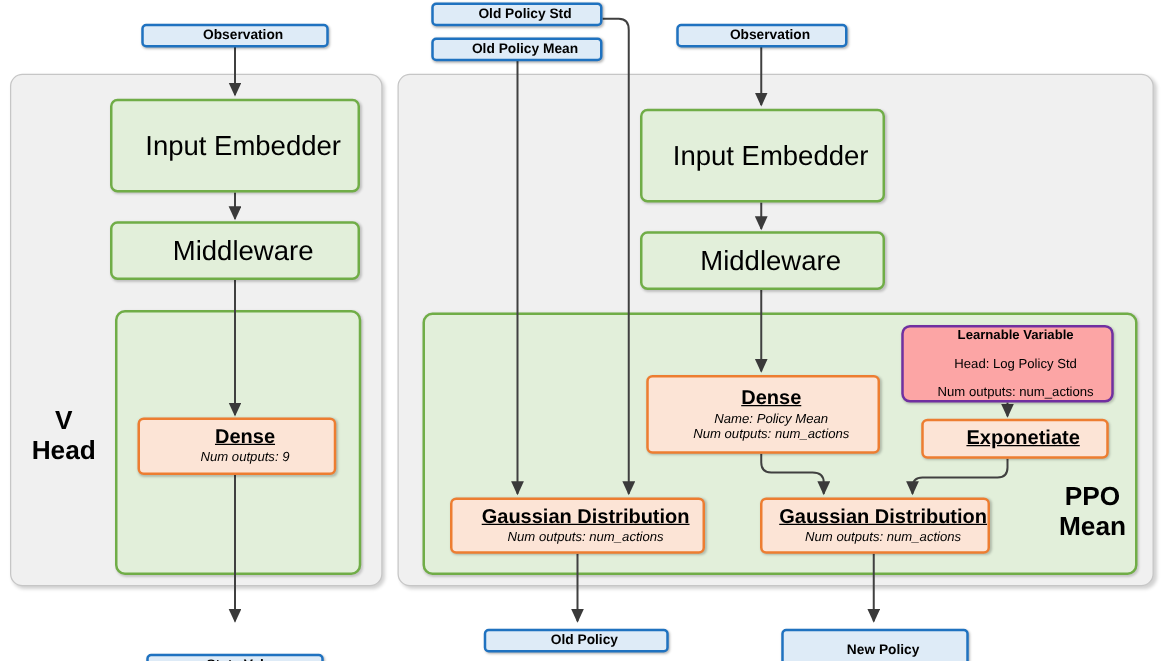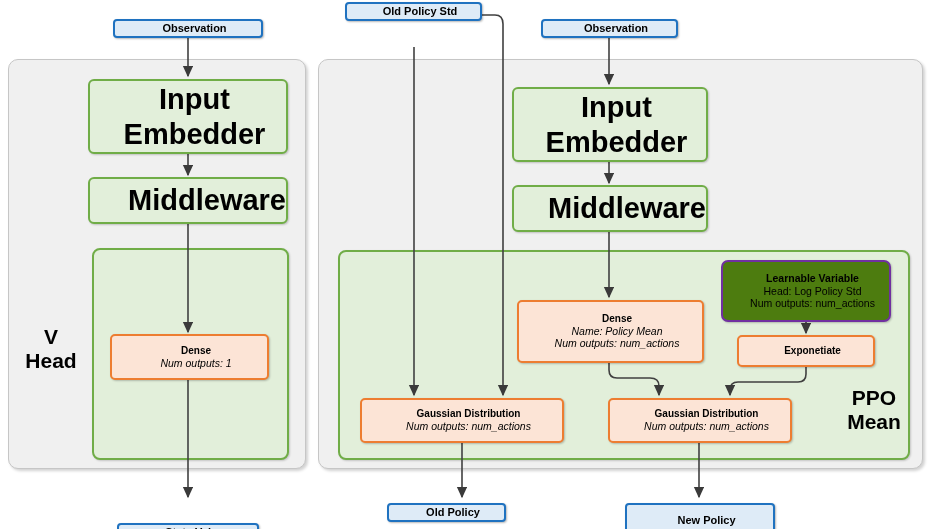--- a/index.html
+++ b/index.html
@@ -59,49 +59,50 @@
   }
   .green-group {
     position: absolute;
     box-sizing: border-box;
     background: #E2EFDA;
     border: 2.5px solid #70AD47;
     border-radius: 8px;
     box-shadow: 1px 1px 2px rgba(0,0,0,0.18);
   }
   .big-label {
-    font-size: 29px;
-    font-weight: bold;
-    align-items: flex-end;
+    font-size: 22px;
+    font-weight: normal;
   }
 
   
   .orange {
     background: #FCE4D6;
     border: 2.5px solid #ED7D31;
     border-radius: 5px;
     font-size: 10.5px;
     box-shadow: 1px 1px 2px rgba(0,0,0,0.22);
   }
   .orange .ttl {
     font-weight: bold;
-    font-size: 10px;
+    font-size: 16px;
+    text-decoration: underline;
   }
   .orange .sub {
     font-size: 10.5px;
     font-style: italic;
   }
 
   
   .purple {
-    background: #4d7c0f;
+    background: #fca5a5;
     border: 2.5px solid #7030A0;
     border-radius: 7px;
     font-size: 10.5px;
     box-shadow: 1px 1px 2px rgba(0,0,0,0.22);
+    justify-content: space-between;
   }
   .purple .ttl { font-weight: bold; }
 
   
   .head-label {
     position: absolute;
     font-size: 21px;
     font-weight: bold;
     color: #000;
     text-align: center;
@@ -173,39 +174,42 @@
   </svg>
 
   <div class="node io" style="left:113px; top:19px; width:150px; height:19px;">
     <span>Observation</span>
   </div>
 
   <div class="node io" style="left:345px; top:2px; width:137px; height:19px;">
     <span>Old Policy Std</span>
   </div>
 
+  <div class="node io" style="left:345px; top:30px; width:137px; height:19px;">
+    <span>Old Policy Mean</span>
+  </div>
 
   <div class="node io" style="left:541px; top:19px; width:137px; height:19px;">
     <span>Observation</span>
   </div>
 
   <div class="head-label" style="left:15px; top:325px; width:72px;">V
 Head</div>
 
   <div class="node green big-label" style="left:88px; top:79px; width:200px; height:75px;">
     <span>Input Embedder</span>
   </div>
 
   <div class="node green big-label" style="left:88px; top:177px; width:200px; height:47px;">
     <span>Middleware</span>
   </div>
 
   <div class="node orange" style="left:110px; top:334px; width:159px; height:46px;">
     <span class="ttl">Dense</span>
-    <span class="sub">Num outputs: 1</span>
+    <span class="sub">Num outputs: 9</span>
   </div>
 
   <div class="head-label" style="left:836px; top:386px; width:76px;">PPO
 Mean</div>
 
   <div class="node green big-label" style="left:512px; top:87px; width:196px; height:75px;">
     <span>Input Embedder</span>
   </div>
 
   <div class="node green big-label" style="left:512px; top:185px; width:196px; height:47px;">
@@ -217,39 +221,39 @@
     <span class="sub">Name: Policy Mean</span>
     <span class="sub">Num outputs: num_actions</span>
   </div>
 
   <div class="node purple" style="left:721px; top:260px; width:170px; height:62px;">
     <span class="ttl">Learnable Variable</span>
     <span>Head: Log Policy Std</span>
     <span>Num outputs: num_actions</span>
   </div>
 
-  <div class="node orange" style="left:737px; top:335px; width:138px; height:32px;">
+  <div class="node orange" style="left:737px; top:335px; width:150px; height:32px;">
     <span class="ttl">Exponetiate</span>
   </div>
 
   <div class="node orange" style="left:360px; top:398px; width:204px; height:45px;">
     <span class="ttl">Gaussian Distribution</span>
     <span class="sub">Num outputs: num_actions</span>
   </div>
 
   <div class="node orange" style="left:608px; top:398px; width:184px; height:45px;">
     <span class="ttl">Gaussian Distribution</span>
     <span class="sub">Num outputs: num_actions</span>
   </div>
 
   <div class="node io" style="left:117px; top:503px; width:142px; height:19px;margin-top:20px;">
     <span>State Value</span>
   </div>
 
-  <div class="node io" style="left:387px; top:503px; width:119px; height:19px;">
+  <div class="node io" style="left:387px; top:503px; width:148px; height:19px;">
     <span>Old Policy</span>
   </div>
 
   <div class="node io" style="left:625px; top:503px; width:150px; height:35px;">
     <span>New Policy</span>
   </div>
 
 </div>
 
 </body></html>

